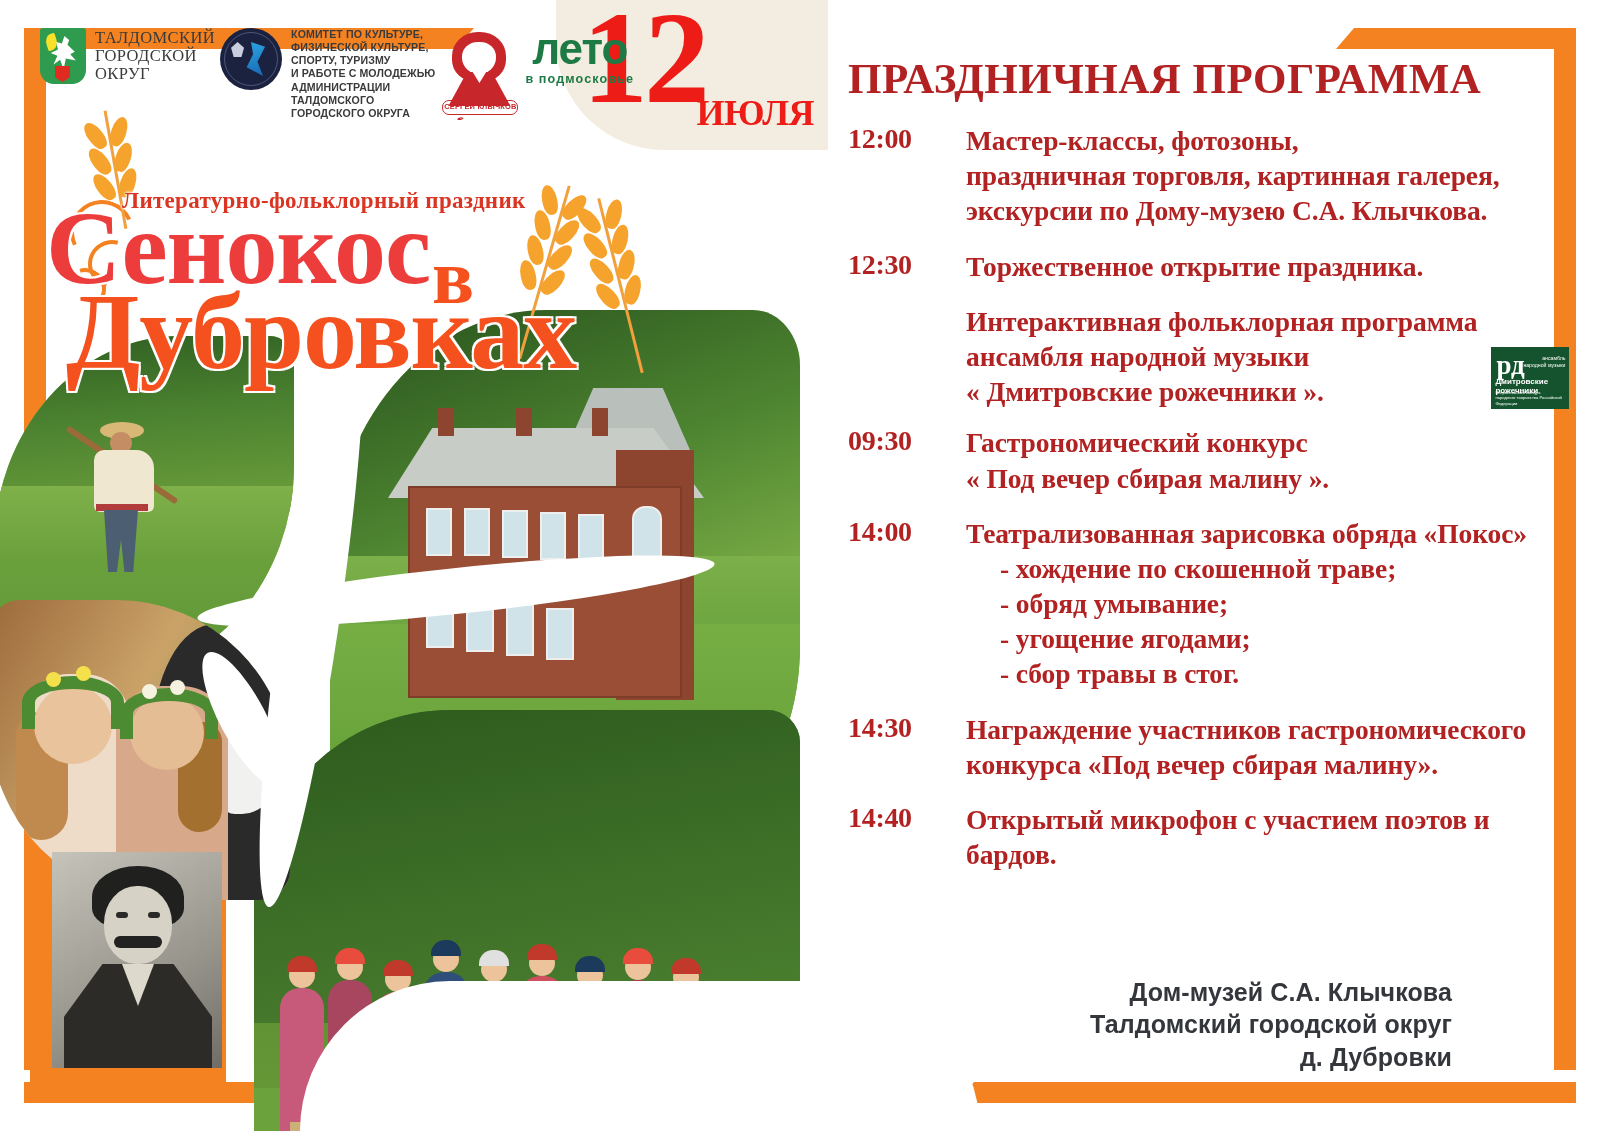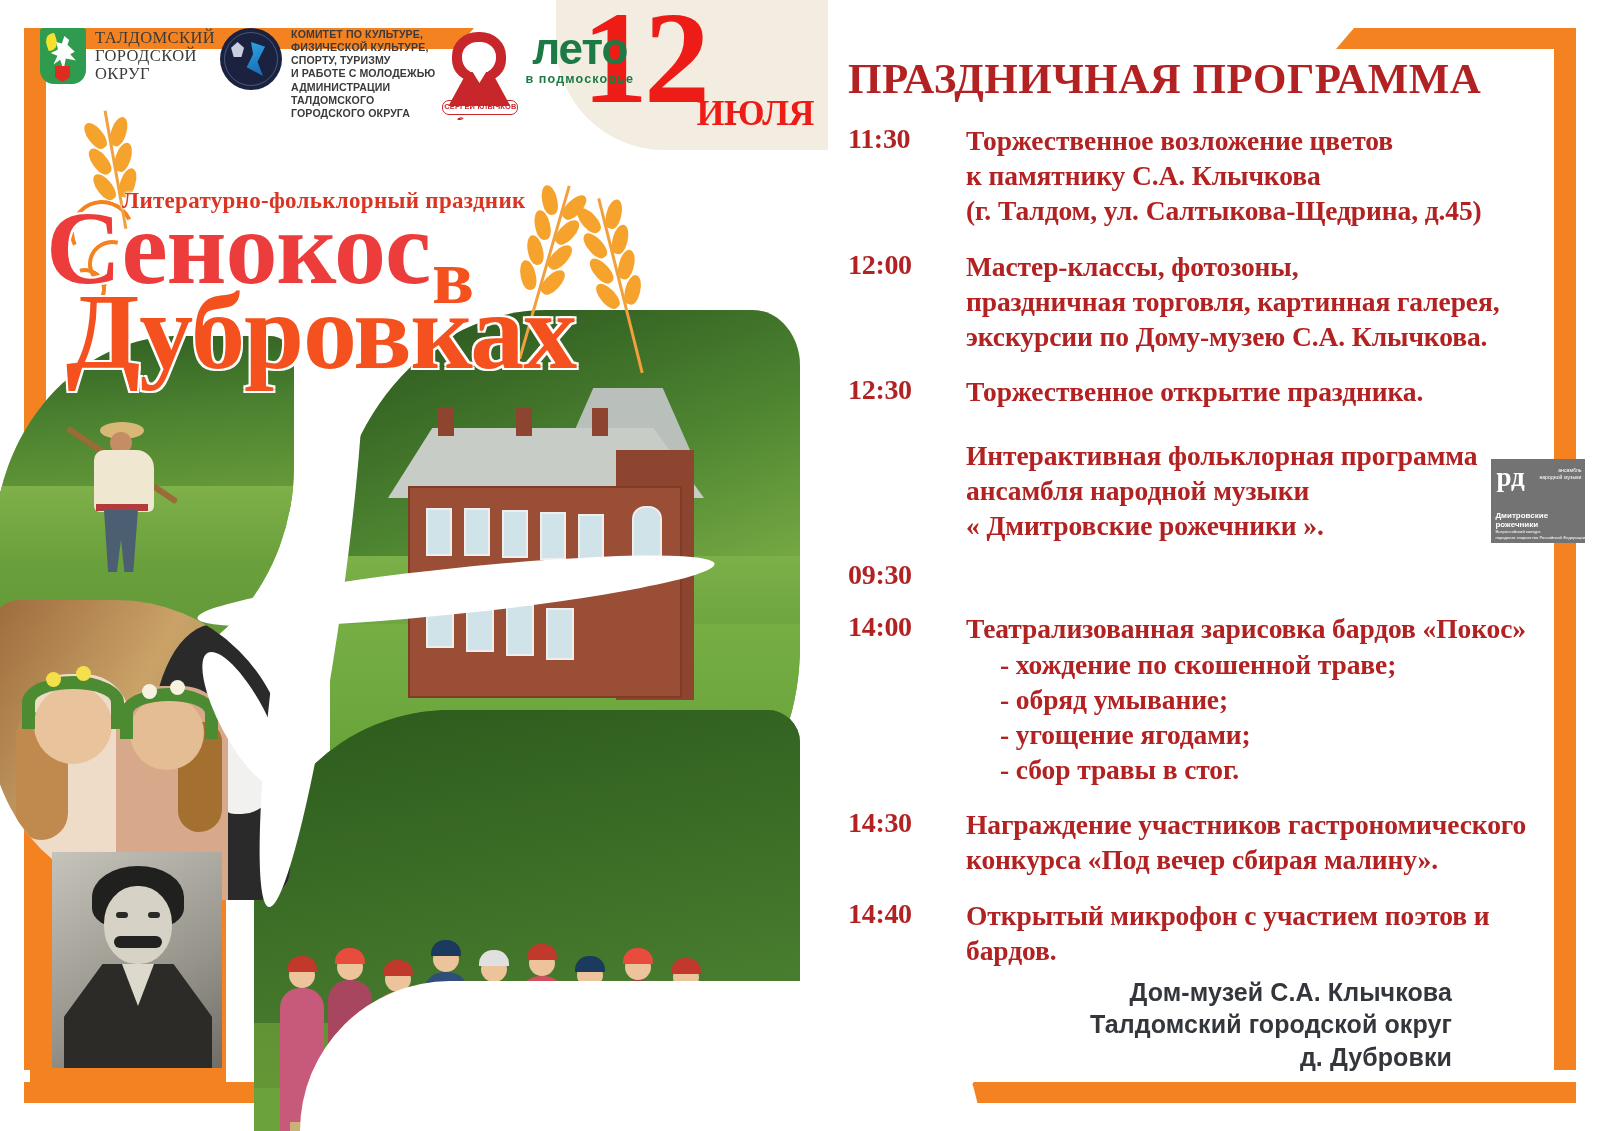--- a/index.html
+++ b/index.html
@@ -190,21 +190,21 @@
   .prog-h{font-family:"Liberation Serif",serif;font-weight:bold;font-size:43px;color:#B22222;
         letter-spacing:.5px;margin:0 0 20px 0;white-space:nowrap;}
   .row{display:flex;margin-bottom:20px;}
   .row .t{font-family:"Liberation Serif",serif;font-weight:bold;font-size:28px;color:#B22222;
         width:118px;flex:none;letter-spacing:-.3px;}
   .row .d{font-family:"Liberation Serif",serif;font-weight:bold;font-size:27.5px;color:#B22222;
         line-height:1.28;letter-spacing:-.1px;}
   .row .d div{white-space:nowrap;}
   .bullets div{white-space:nowrap;padding-left:34px;}
   .roz-wrap{display:flex;align-items:flex-end;gap:14px;}
-  .roz-logo{width:78px;height:84px;background:#737373;position:relative;flex:none;margin-top:30px;padding-left:16px;}
+  .roz-logo{width:78px;height:62px;background:#14532d;position:relative;flex:none;margin-top:30px;}
   .roz-logo .rl-big{position:absolute;left:5px;top:6px;font-family:"Liberation Serif",serif;
         color:#fff;font-size:27px;font-weight:bold;line-height:.9;}
   .roz-logo .rl-t1{position:absolute;right:4px;top:8px;color:#fff;font-size:5.2px;
         text-align:right;line-height:1.35;}
   .roz-logo .rl-t2{position:absolute;left:4px;bottom:14px;color:#fff;font-size:8px;font-weight:bold;}
   .roz-logo .rl-t3{position:absolute;left:4px;bottom:3px;color:#fff;font-size:4.2px;line-height:1.3;}
 </style>
 </head>
 <body>
 
@@ -440,28 +440,20 @@
   </div>
 
   <div class="subtitle">Литературно-фольклорный праздник</div>
   <div class="title1">Сенокос</div>
   <div class="title-v">в</div>
   <div class="title2">Дубровках</div>
 
   <div class="prog">
     <div class="prog-h">ПРАЗДНИЧНАЯ ПРОГРАММА</div>
 
-    <div class="row">
-      <div class="t">11:30</div>
-      <div class="d">
-        <div>Торжественное возложение цветов</div>
-        <div>к памятнику С.А. Клычкова</div>
-        <div>(г. Талдом, ул. Салтыкова-Щедрина, д.45)</div>
-      </div>
-    </div>
 
     <div class="row">
       <div class="t">12:00</div>
       <div class="d">
         <div>Мастер-классы, фотозоны,</div>
         <div>праздничная торговля, картинная галерея,</div>
         <div>экскурсии по Дому-музею С.А. Клычкова.</div>
       </div>
     </div>
 
@@ -487,26 +479,30 @@
           <div class="rl-t2" style="white-space:pre-line;">Дмитровские
 рожечники</div>
           <div class="rl-t3" style="white-space:pre-line;">Всероссийский конкурс
 народного творчества Российской Федерации</div>
         </div>
       </div>
     </div>
 
     <div class="row">
       <div class="t">09:30</div>
+      <div class="d">
+        <div>Гастрономический конкурс</div>
+        <div>« Под вечер сбирая малину ».</div>
+      </div>
     </div>
 
     <div class="row">
       <div class="t">14:00</div>
       <div class="d">
-        <div>Театрализованная зарисовка бардов «Покос»</div>
+        <div>Театрализованная зарисовка обряда «Покос»</div>
         <div class="bullets">
           <div>- хождение по скошенной траве;</div>
           <div>- обряд умывание;</div>
           <div>- угощение ягодами;</div>
           <div>- сбор травы в стог.</div>
         </div>
       </div>
     </div>
 
     <div class="row">

